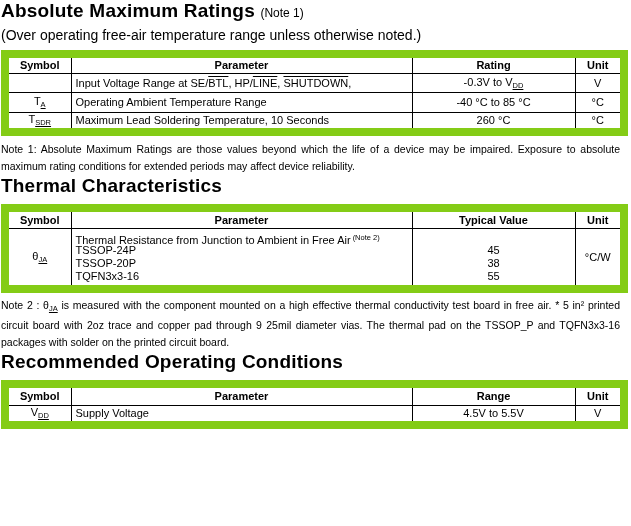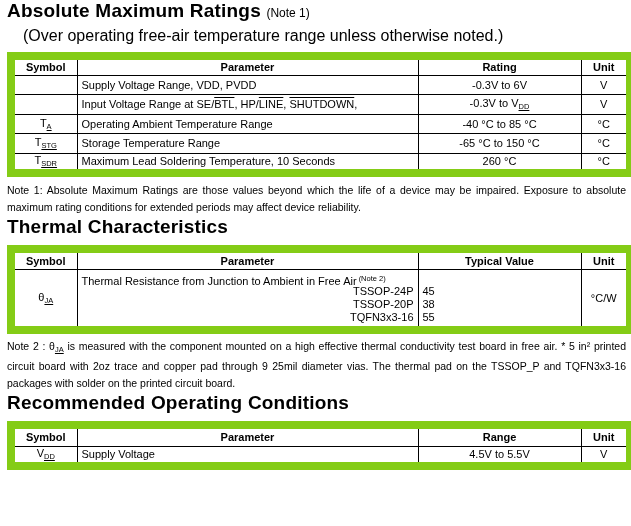--- a/index.html
+++ b/index.html
@@ -3,28 +3,28 @@
 <meta charset="utf-8">
 <style>
   * { box-sizing: border-box; }
   html,body { margin:0; padding:0; }
   body {
     width:631px; height:526px;
     background:#ffffff; color:#000000;
     font-family:"Liberation Sans", sans-serif;
     overflow:hidden;
   }
-  .page { padding:0 7px; width:631px; }
+  .page { padding:0 1px; width:631px; }
 
   h1.sec-title {
     font-size:19px; font-weight:bold; margin:0; line-height:22px;
     letter-spacing:0.2px;
   }
   .title-note { font-size:12px; font-weight:normal; letter-spacing:0; }
-  .subtitle { font-size:16px; margin-top:3px;margin-left:16px; }
+  .subtitle { font-size:14px; margin-top:3px; }
 
   .mt-title { margin-top:5px; }
   .mt-thermal { margin-top:8px; }
   .mt-roc { margin-top:13px; }
 
   table.ds-table {
     border-collapse:collapse; table-layout:fixed;
     width:619px; margin-top:7px;
     border:8px solid #84cc16;
   }
@@ -53,23 +53,23 @@
     text-align:justify; margin-top:5px;
   }
   .note-2 { margin-top:4px; }
 
   
   table.thermal th { height:21px; }
   table.thermal td.pcell, table.thermal td.vcell {
     vertical-align:top; padding-top:2px; padding-bottom:2px; height:auto;
   }
   .pline { height:13px; line-height:13px; text-align:left; }
-  .pkg   { height:13px; line-height:13px; text-align:right; }
+  .pkg   { height:13px; line-height:13px; text-align:left; }
   .vspacer { height:13px; }
-  .vline { height:13px; line-height:13px; text-align:left; }
+  .vline { height:13px; line-height:13px; text-align:center; }
 
   
   table.roc th { height:21px; }
   table.roc td { height:20px;margin-left:44px; }
 </style>
 </head>
 <body>
 
 <div class="page">
 
@@ -88,40 +88,28 @@
         <tr>
           <th>Symbol</th>
           <th>Parameter</th>
           <th>Rating</th>
           <th>Unit</th>
         </tr>
       </thead>
       <tbody>
           <tr>
             <td></td>
-            <td>Supply Voltage Range, VDD, PVDD</td>
-            <td>-0.3V to 6V</td>
-            <td>V</td>
-          </tr>
-          <tr>
-            <td></td>
             <td><span>Input Voltage Range at SE/</span><span class="ov">BTL</span><span>, HP/</span><span class="ov">LINE</span><span>, </span><span class="ov">SHUTDOWN</span><span>,</span></td>
             <td><span>-0.3V to V</span><span class="sub">DD</span></td>
             <td>V</td>
           </tr>
           <tr>
             <td><span>T</span><span class="sub">A</span></td>
             <td>Operating Ambient Temperature Range</td>
             <td>-40 °C to 85 °C</td>
-            <td>°C</td>
-          </tr>
-          <tr>
-            <td><span>T</span><span class="sub">STG</span></td>
-            <td>Storage Temperature Range</td>
-            <td>-65 °C to 150 °C</td>
             <td>°C</td>
           </tr>
           <tr>
             <td><span>T</span><span class="sub">SDR</span></td>
             <td>Maximum Lead Soldering Temperature, 10 Seconds</td>
             <td>260 °C</td>
             <td>°C</td>
           </tr>
         </tbody>
     </table>

